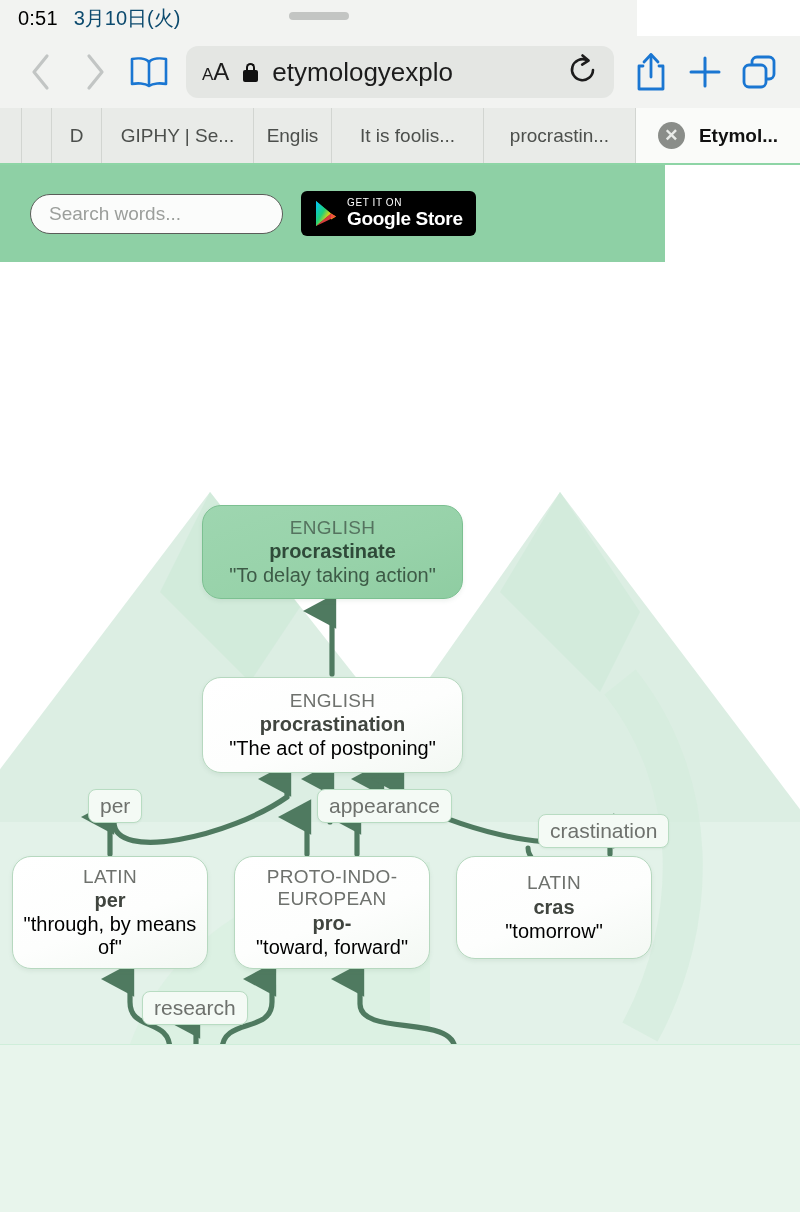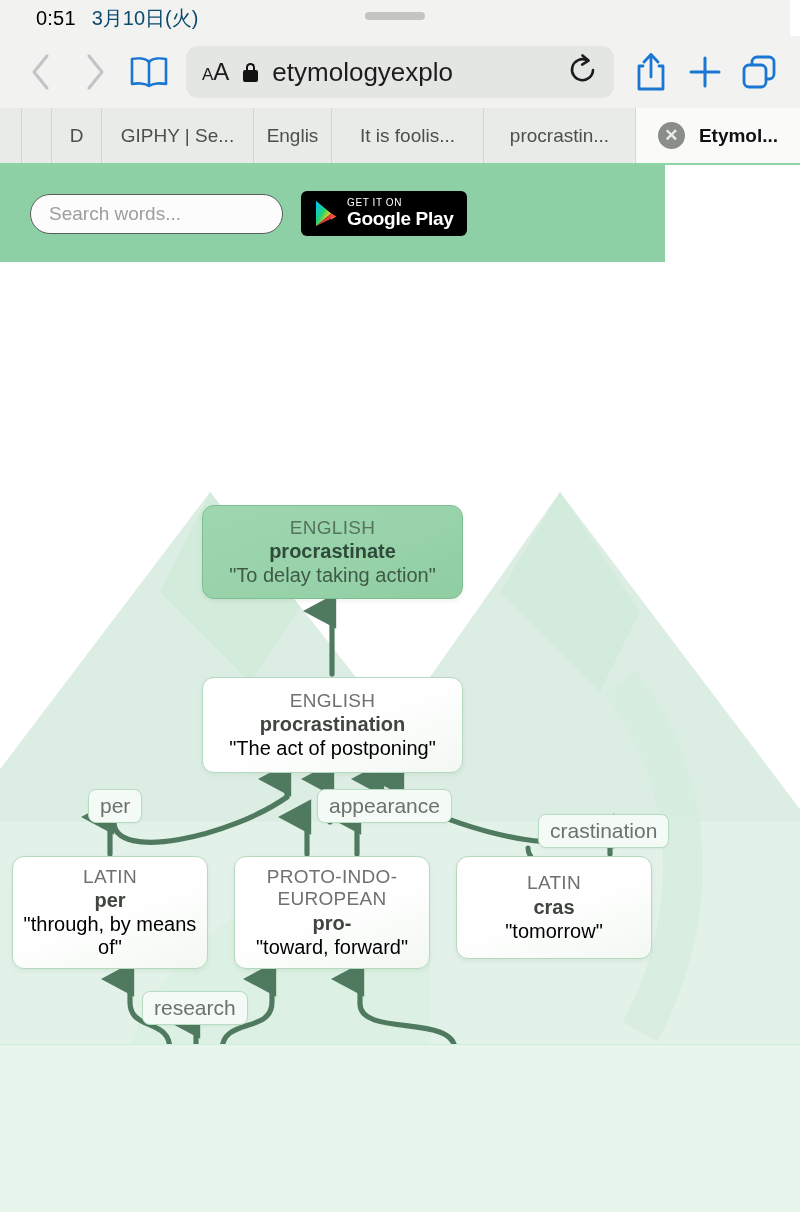--- a/index.html
+++ b/index.html
@@ -6,24 +6,24 @@
   html,body { width:800px; height:1212px; }
   body {
     font-family: "Liberation Sans", sans-serif;
     background:#ffffff;
     overflow:hidden;
     position:relative;
   }
 
   
   .statusbar{
-    height:36px; width:790px;
+    height:36px; width:637px;
     background:#f2f3f1;
     display:flex; align-items:center;
-    padding-left:36px;
+    padding-left:18px;
     position:relative;
   }
   .status-time{ font-size:20px; color:#000; font-weight:400; letter-spacing:.2px;}
   .status-date{ font-size:20px; color:#0c4a6e; margin-left:16px;}
   .status-pill{
     position:absolute; left:50%; transform:translateX(-50%);
     top:12px; width:60px; height:8px; border-radius:4px; background:#c3c5c3;
   }
 
   
@@ -105,21 +105,21 @@
   .badge .t2{ font-size:19px; font-weight:bold; letter-spacing:-.3px; }
 
   
   .canvas{ position:absolute; left:0; top:97px; width:800px; height:900px; }
   .canvas svg.bg{ position:absolute; left:0; top:0; }
   .canvas svg.links{ position:absolute; left:0; top:0; }
 
   .node{
     position:absolute;
     background:linear-gradient(160deg,#ffffff 0%,#fdfefd 55%,#f3f8f3 100%);
-    border:1.4px solid #b6d8bf; border-radius:12px;
+    border:1.4px solid #b6d8bf; border-radius:19px;
     display:flex; flex-direction:column; align-items:center; justify-content:center;
     text-align:center; padding:8px 10px;
     box-shadow:0 2px 4px rgba(80,120,90,.10);
   }
   .node .lang{ font-size:19px; color:#6e716d; letter-spacing:.3px; line-height:1.15;}
   .node .word{ font-size:20px; font-weight:bold; color:#40453f; margin-top:2px;}
   .node .def{ font-size:20px; color:#65696
 
 4; margin-top:1px; line-height:1.15;}
   .node.root{
@@ -257,21 +257,21 @@
               <stop offset=".45" stop-color="#1fd07a"></stop>
           <stop offset=".75" stop-color="#ffd400"></stop>
               <stop offset="1" stop-color="#f03c3c"></stop>
         </linearGradient>
           </defs>
         <path d="M17 13.5 L22 16.5 L17 19.5 Z" fill="#ffce00"></path>
         <path d="M2 26 L17 13.5 L22 16.5 Z" fill="#ee4444" opacity=".9"></path>
       </svg>
       <span class="txt">
         <span class="t1">GET IT ON</span>
-        <span class="t2">Google Play</span>
+        <span class="t2">Google Store</span>
       </span>
     </div>
 
   </div>
 
   <div class="canvas">
 
     <svg class="bg" width="800" height="900" viewBox="0 0 800 900">
       <polygon points="210,230 470,560 -40,560" fill="#dceee3"></polygon>
       <polygon points="210,230 300,345 250,420 160,330" fill="#cfe9d8" opacity=".75"></polygon>

